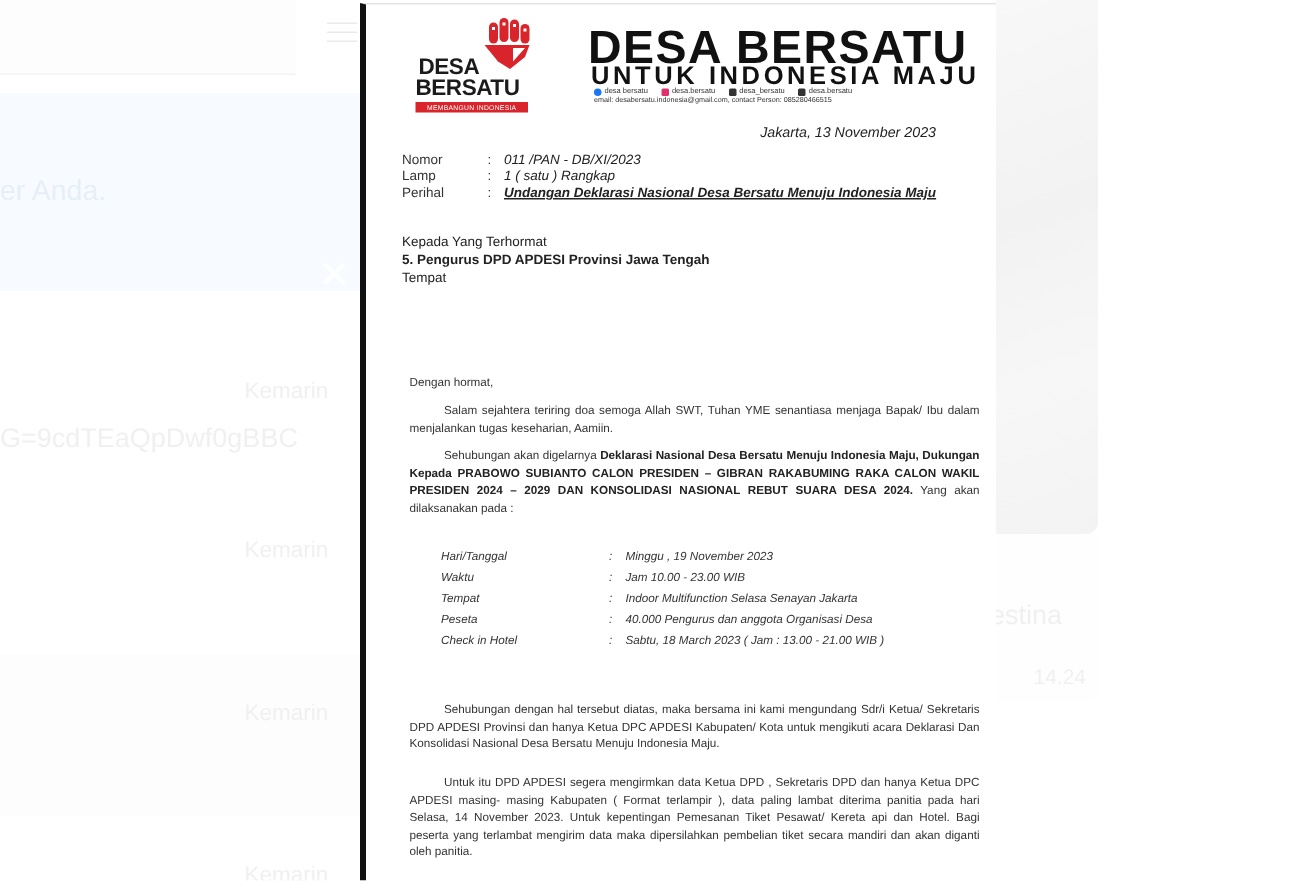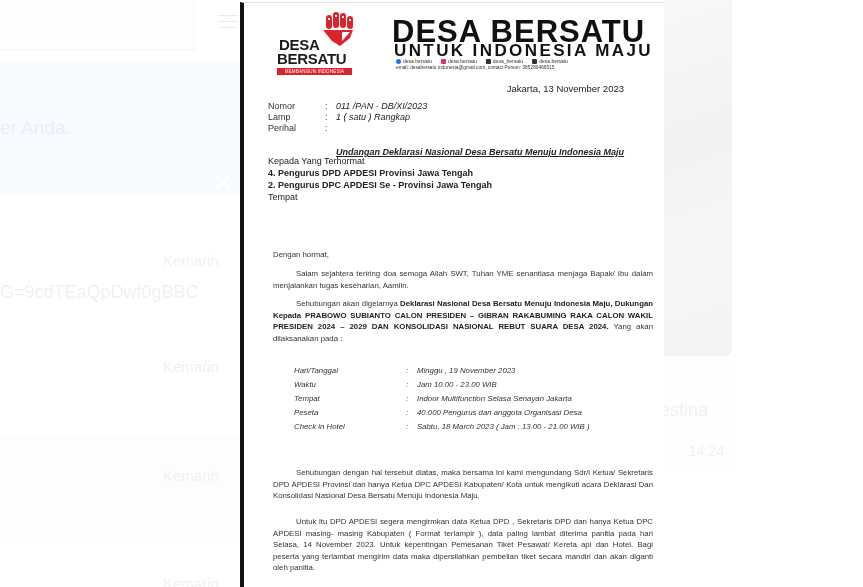--- a/index.html
+++ b/index.html
@@ -35,29 +35,29 @@
     .logo-word.l2 { top: 40px; }
     .logo-tag { position: absolute; left: 0; top: 57px; width: 75px; height: 7px; background: #d8242a; color: #fff; font-size: 4.5px; text-align: center; line-height: 7px; letter-spacing: 0.2px; }
 
     .lh-title { position: absolute; left: 148px; top: 13px; font-size: 31px; font-weight: bold; letter-spacing: 1px; color: #111; line-height: 1; white-space: nowrap; }
     .lh-sub { position: absolute; left: 150px; top: 39px; font-size: 17px; font-weight: bold; letter-spacing: 2.4px; color: #111; line-height: 1; white-space: nowrap; }
     .lh-social { position: absolute; left: 152px; top: 55px; font-size: 5px; color: #333; white-space: nowrap; display: flex; gap: 9px; }
     .lh-social .s { display: inline-flex; align-items: center; gap: 2px; }
     .sicon { display: inline-block; width: 5px; height: 5px; border-radius: 1px; }
     .lh-contact { position: absolute; left: 152px; top: 62px; font-size: 4.8px; color: #333; white-space: nowrap; }
 
-    .date { position: absolute; right: 40px; top: 80px; font-size: 9.5px; color: #222; }
+    .date { position: absolute; right: 40px; top: 80px; font-size: 9.5px; font-style: italic; color: #222; }
 
     
     .meta { position: absolute; left: 24px; top: 98px; font-size: 9px; line-height: 11px; }
     .meta-row { display: flex; }
     .meta-k { width: 57px; color: #333; }
     .meta-c { width: 11px; color: #333; }
     .meta-v { color: #222; font-style: italic; }
-    .meta-v.u { font-weight: bold; text-decoration: underline; margin-top: 24px; }
+    .meta-v.u { font-weight: bold; text-decoration: underline; }
 
     .addr { position: absolute; left: 24px; top: 152px; font-size: 9px; line-height: 12px; }
     .addr .b { font-weight: bold; }
 
     .body-text { position: absolute; left: 29px; width: 380px; font-size: 7.8px; line-height: 11.5px; color: #333; text-align: justify; }
     .indent { text-indent: 23px; }
     .b { font-weight: bold; color: #222; }
 
     .details { position: absolute; left: 50px; top: 361px; font-size: 7.8px; line-height: 14px; color: #333; font-style: italic; }
     .det-row { display: flex; }
@@ -150,22 +150,21 @@
       </div>
       <div class="meta-row">
         <span class="meta-k">Perihal</span>
           <span class="meta-c">:</span>
           <span class="meta-v u">Undangan Deklarasi Nasional Desa Bersatu Menuju Indonesia Maju</span>
       </div>
     </div>
 
     <div class="addr">
       <div>Kepada Yang Terhormat</div>
-      <div class="b">4. Pengurus DPD APDESI Provinsi Jawa Tengah</div>
-      <div class="b">2. Pengurus DPC APDESI  Se - Provinsi  Jawa Tengah</div>
+      <div class="b">5. Pengurus DPD APDESI Provinsi Jawa Tengah</div>
       <div>Tempat</div>
     </div>
 
     <div class="body-text" style="top:246px">Dengan hormat,</div>
     <div class="body-text indent" style="top:265px">Salam sejahtera teriring doa semoga Allah SWT, Tuhan YME senantiasa menjaga Bapak/ Ibu  dalam menjalankan tugas keseharian, Aamiin.</div>
 
     <div class="body-text indent" style="top:295px"><span>Sehubungan akan  digelarnya </span><span class="b">Deklarasi Nasional Desa Bersatu Menuju Indonesia Maju, Dukungan Kepada PRABOWO SUBIANTO CALON PRESIDEN –  GIBRAN RAKABUMING RAKA CALON WAKIL PRESIDEN 2024 – 2029 DAN KONSOLIDASI  NASIONAL REBUT SUARA DESA 2024.</span><span> Yang akan dilaksanakan pada :</span></div>
 
     <div class="details">
       <div class="det-row">

